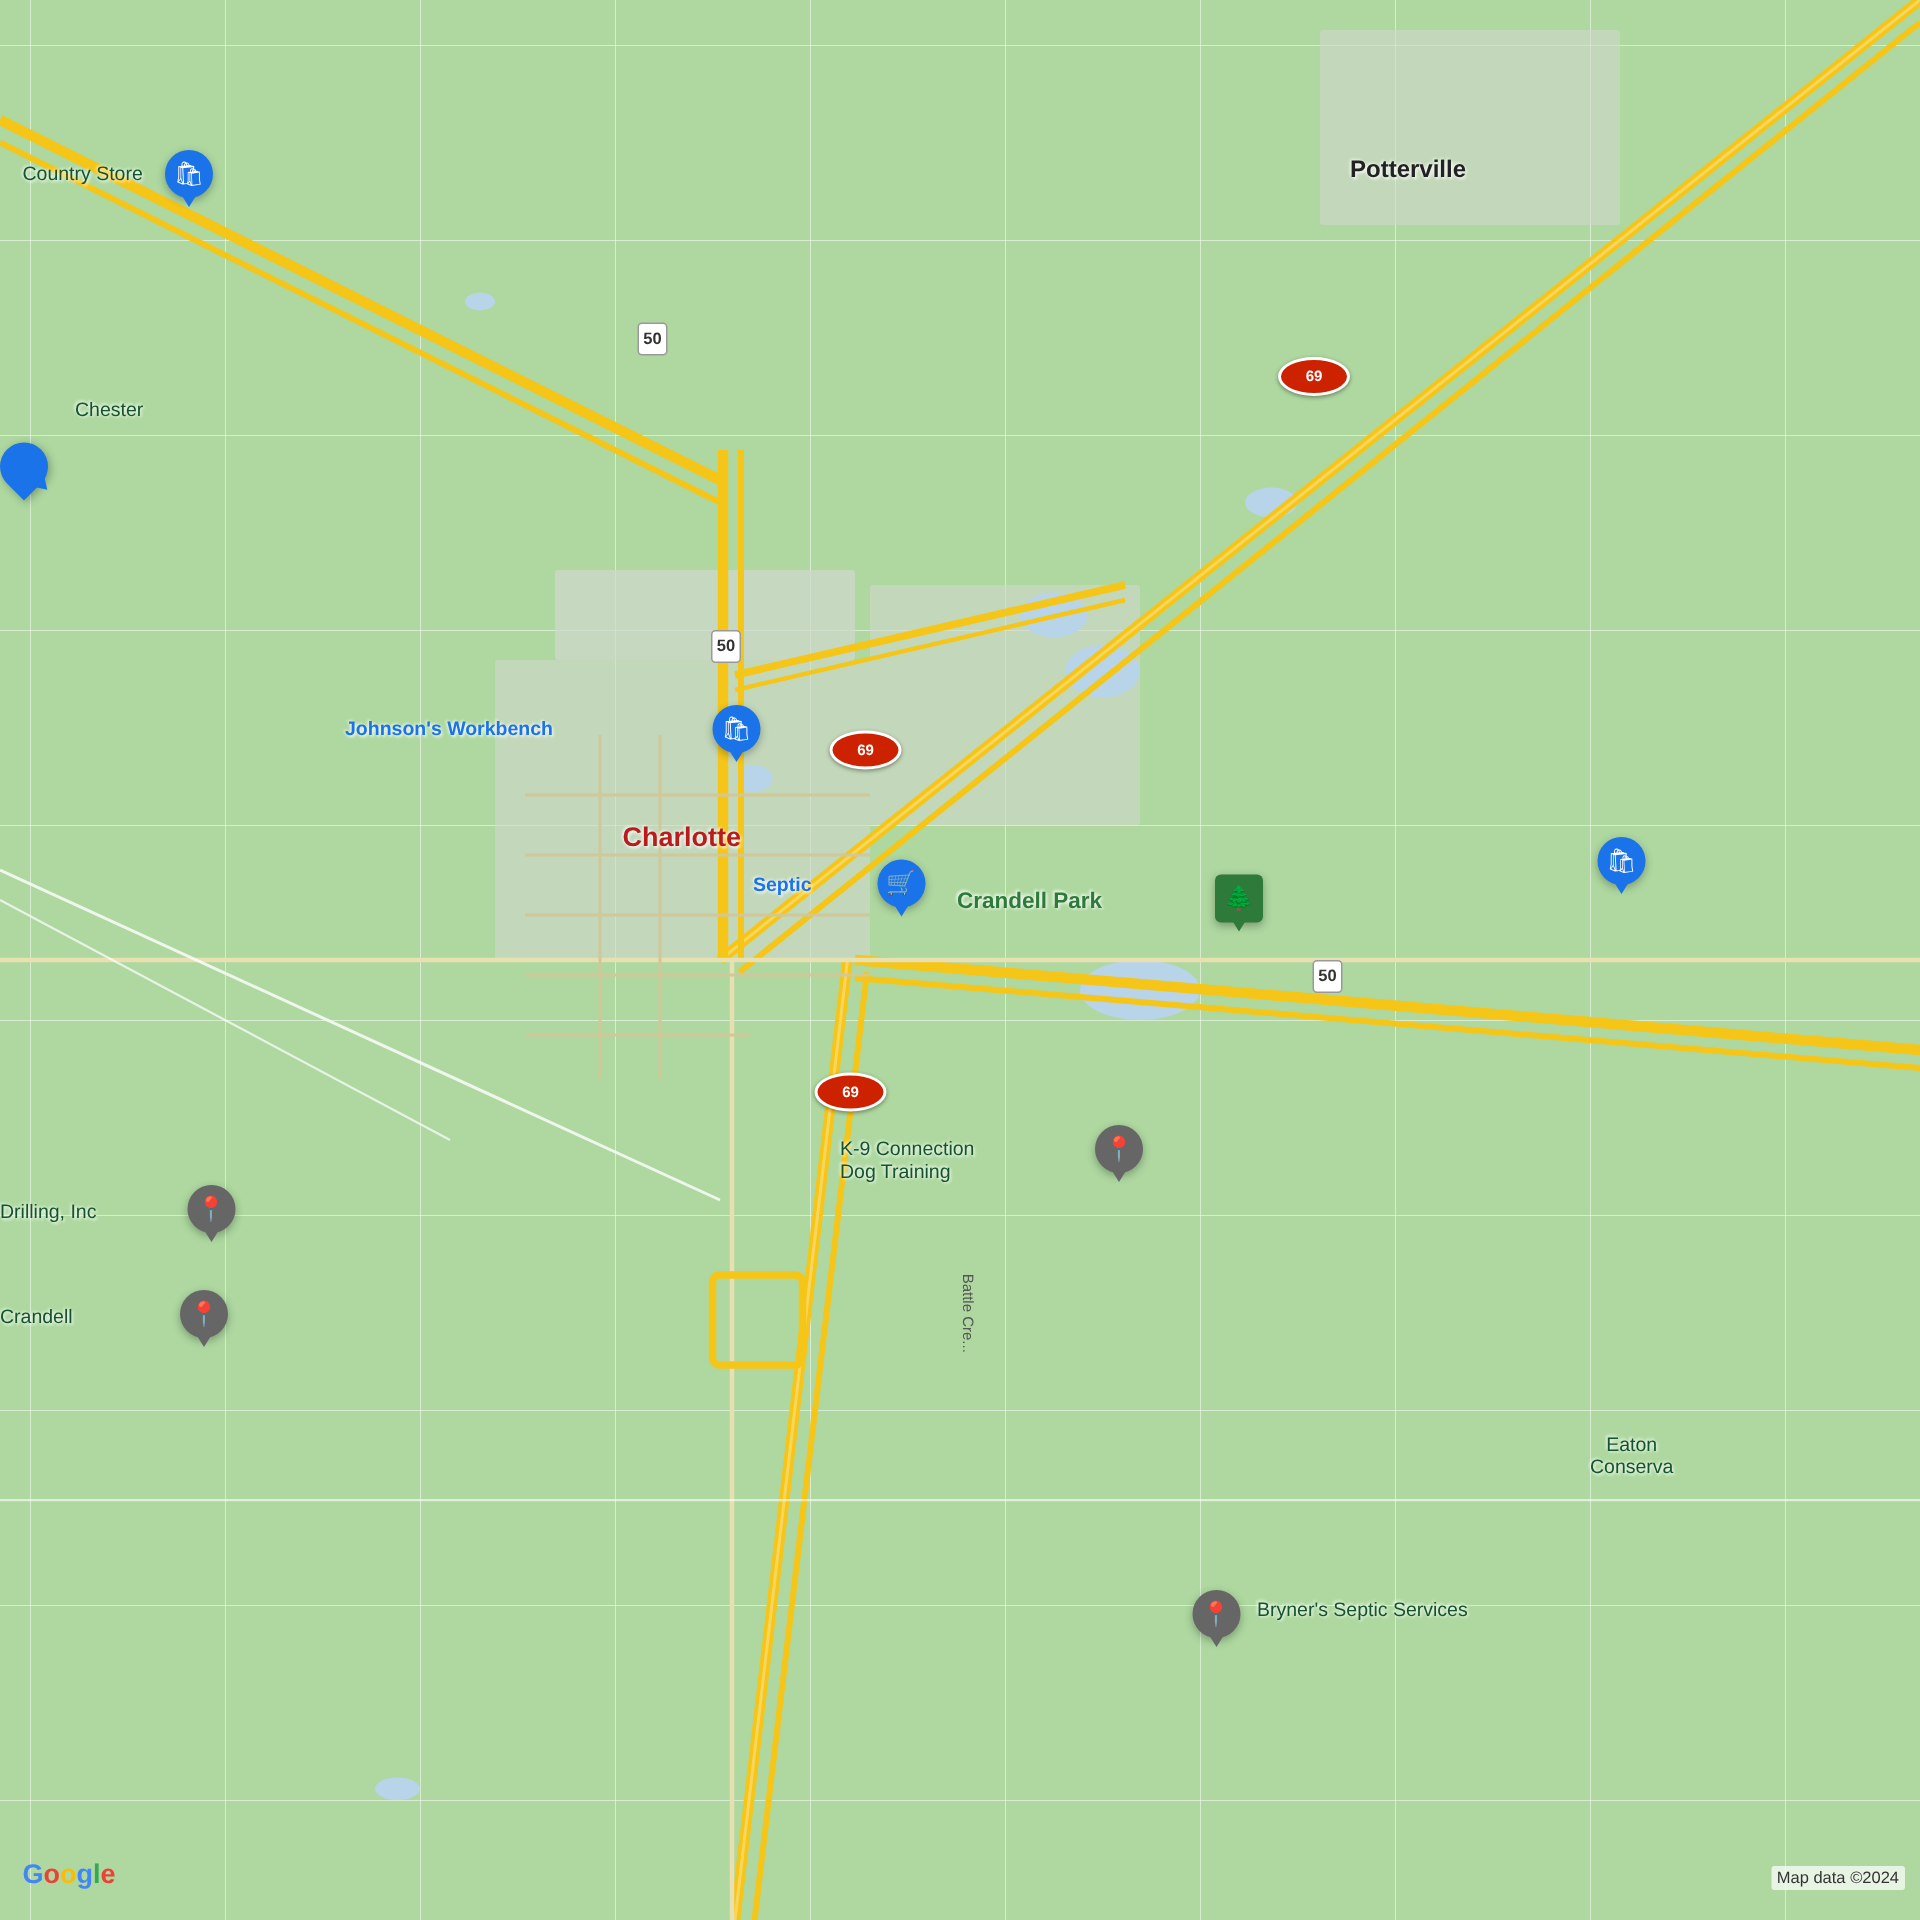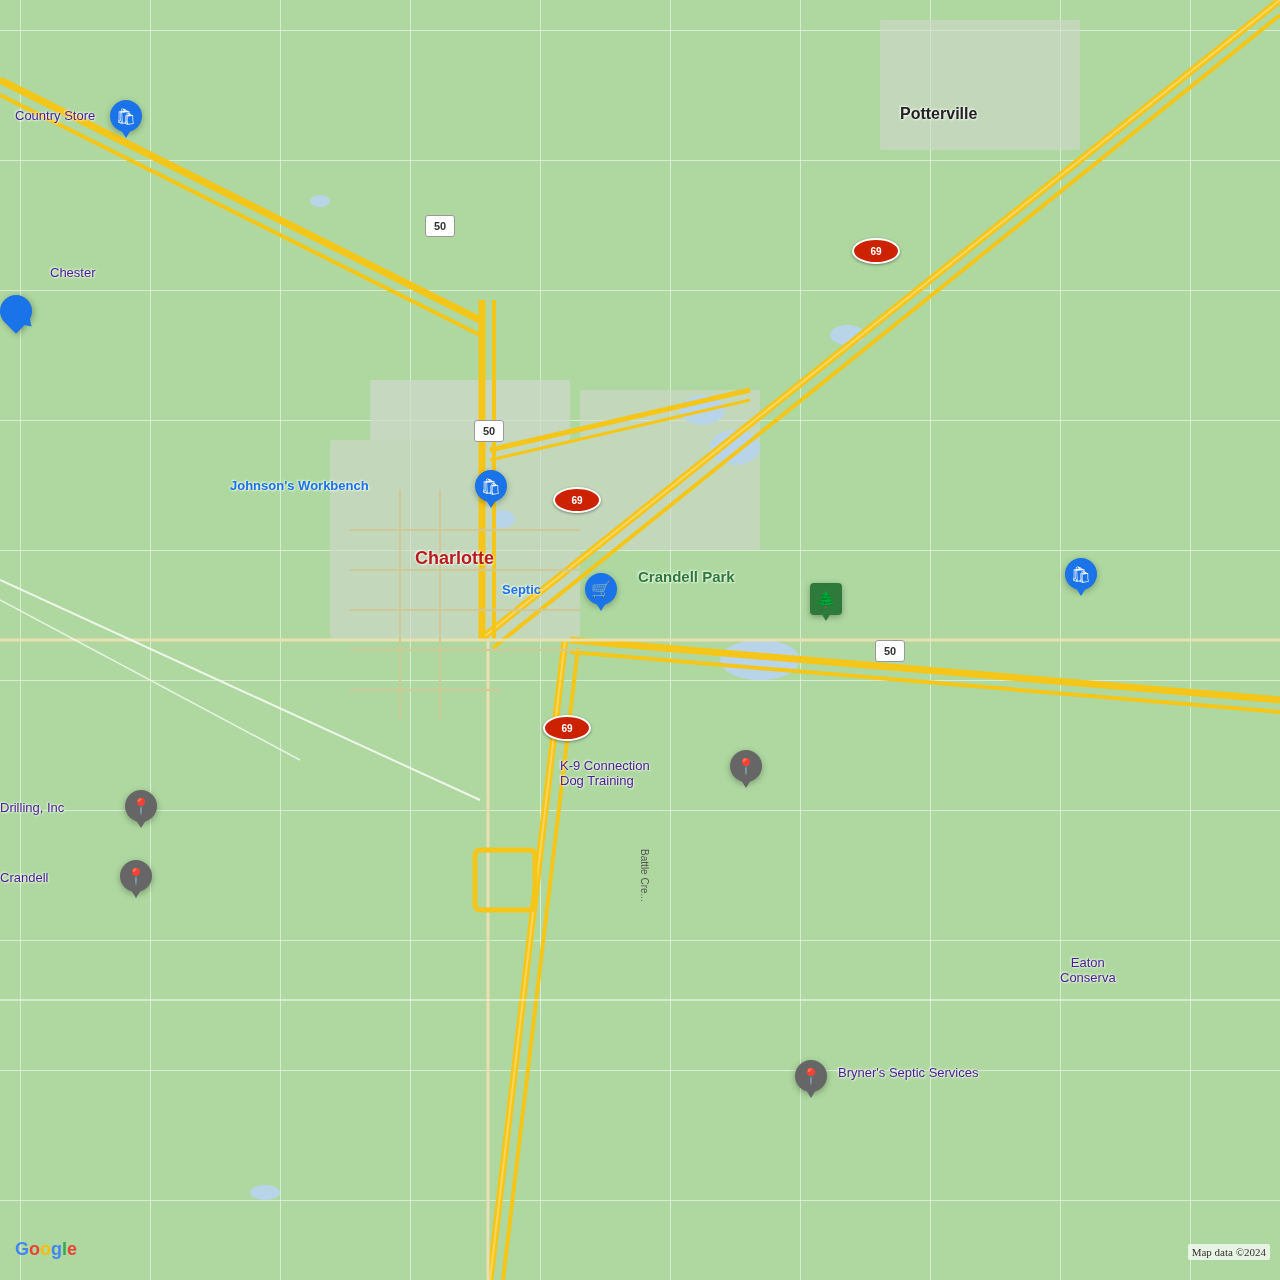--- a/index.html
+++ b/index.html
@@ -43,21 +43,21 @@
     .water-patch {
       position: absolute;
       background: #b8d4e8;
       border-radius: 50%;
     }
 
     
     .map-label {
       position: absolute;
       font-size: 13px;
-      color: #4c1d95;
+      color: #14532d;
       font-weight: 500;
       white-space: nowrap;
       text-shadow: 1px 1px 2px rgba(255,255,255,0.8), -1px -1px 2px rgba(255,255,255,0.8);
     }
 
     .map-label.city {
       font-size: 18px;
       font-weight: 600;
       color: #b91c1c;
     }
@@ -144,32 +144,31 @@
     
     .map-data {
       position: absolute;
       bottom: 20px;
       right: 10px;
       font-size: 11px;
       color: #333;
       background: rgba(255,255,255,0.7);
       padding: 2px 4px;
       border-radius: 2px;
-      font-family: Liberation Serif, serif;
     }
 
     .road-label-50 {
       position: absolute;
       background: white;
       border: 1.5px solid #999;
       border-radius: 3px;
       font-size: 11px;
       font-weight: bold;
       color: #333;
-      width: 30px;
+      width: 20px;
       height: 22px;
       display: flex;
       align-items: center;
       justify-content: center;
     }
 
     .road-label-69 {
       position: absolute;
       background: #cc2200;
       border: 2px solid white;
@@ -273,21 +272,21 @@
   <div class="map-label city" style="left:415px; top:548px;">Charlotte</div>
 
   <div class="pin" style="left:585px; top:573px;">
     <div class="pin-bubble">🛒</div>
   </div>
   <div class="map-label blue" style="left:502px; top:582px;">Septic</div>
 
   <div class="pin" style="left:810px; top:583px;">
     <div class="pin-bubble green-park-pin">🌲</div>
   </div>
-  <div class="map-label green-park" style="left:638px; top:568px;">Crandell Park</div>
+  <div class="map-label green-park" style="left:638px; top:592px;">Crandell Park</div>
 
   <div class="pin" style="left:730px; top:750px;">
     <div class="pin-bubble gray">📍</div>
   </div>
   <div class="map-label" style="left:560px; top:758px;">K-9 Connection<br>Dog Training</div>
 
   <div class="pin" style="left:125px; top:790px;">
     <div class="pin-bubble gray">📍</div>
   </div>
   <div class="map-label" style="left:0px; top:800px;">Drilling, Inc</div>

